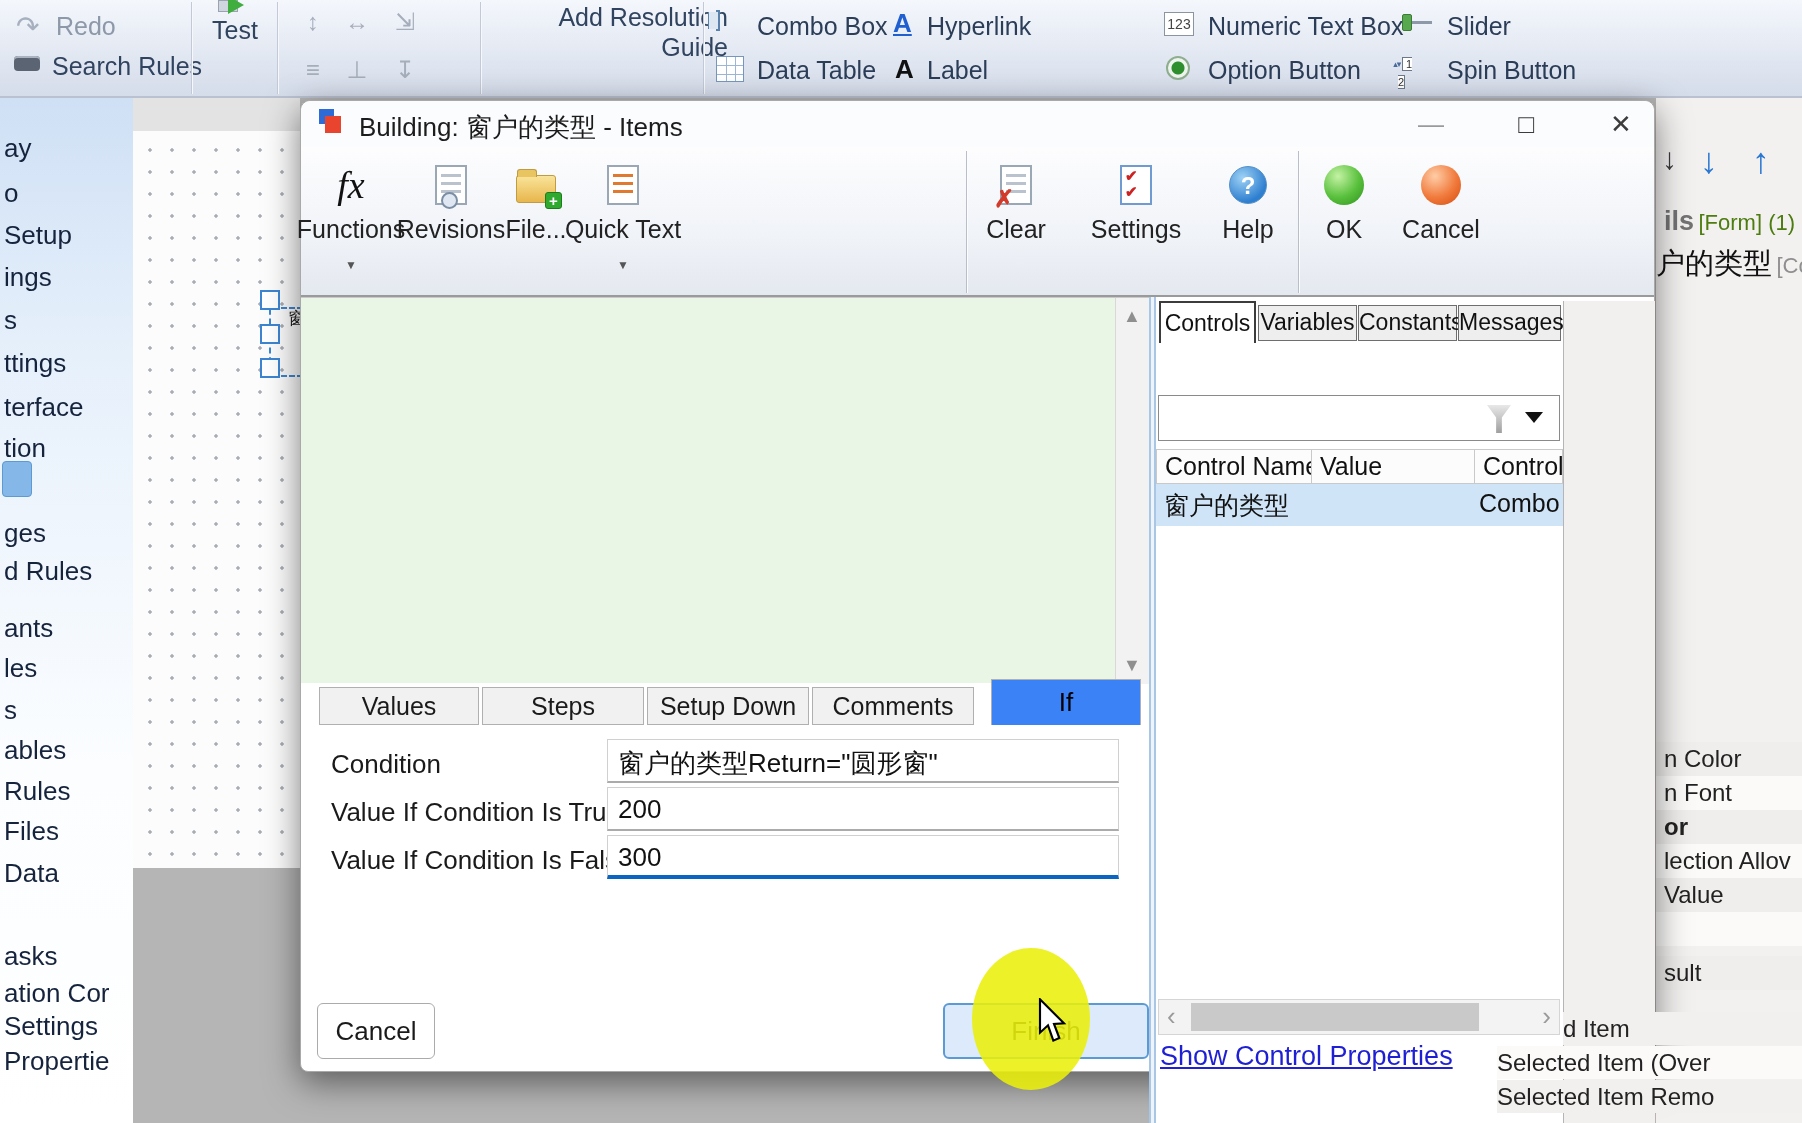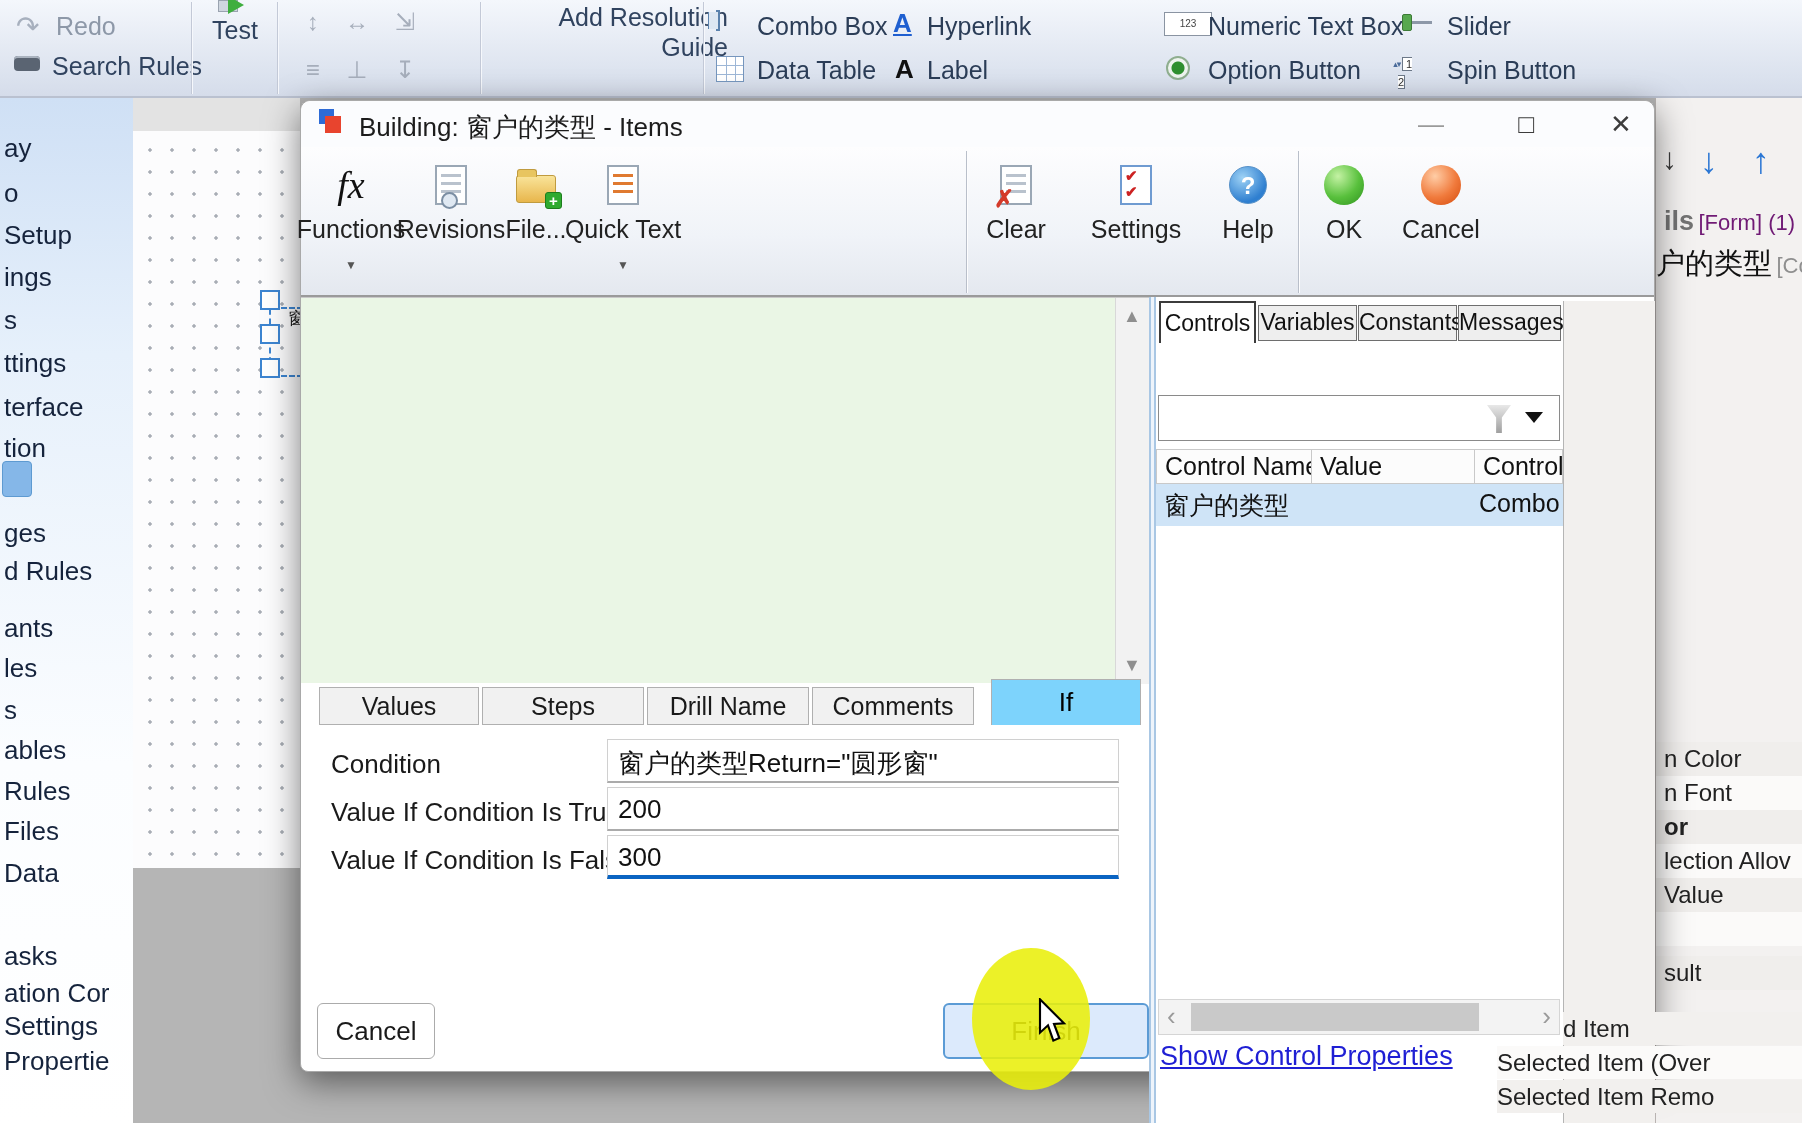--- a/index.html
+++ b/index.html
@@ -27,22 +27,22 @@
     repeating-linear-gradient(180deg,#fff 0 4px,#b9c6d6 4px 6px); position:relative; }
   .cb-ico:after { content:""; position:absolute; right:0; top:0; width:9px; height:100%;
     background:#dde7f2; border-left:1px solid #5b82ad; }
   .dt-ico { width:28px; height:26px; border:1px solid #7696bd;
     background:linear-gradient(#9db6d6 0 0) 0 8px/100% 1px no-repeat,
                linear-gradient(#9db6d6 0 0) 0 17px/100% 1px no-repeat,
                linear-gradient(#9db6d6 0 0) 9px 0/1px 100% no-repeat,
                linear-gradient(#9db6d6 0 0) 18px 0/1px 100% no-repeat,#fff; }
   .hl-ico { color:#1f5fd0; font-size:26px; font-weight:bold; text-decoration:underline; }
   .lb-ico { color:#111; font-size:26px; font-weight:bold; }
-  .num-ico { width:48px; height:24px; border:1px solid #8a94a2; background:#fff;
-    font-size:10px; color:#444; text-align:center; line-height:22px; }
+  .num-ico { width:30px; height:24px; border:1px solid #8a94a2; background:#fff;
+    font-size:14px; color:#444; text-align:center; line-height:22px; }
   .opt-ico { width:24px; height:24px; border-radius:50%; border:2px solid #8fae8f;
     background:radial-gradient(circle at 50% 50%, #2f8f2f 0 6px, #eef4ee 7px); }
   .sl-ico { width:30px; height:22px; position:relative; }
   .sl-ico i { position:absolute; left:0; top:2px; width:10px; height:17px; background:#57a84f;
     border:1px solid #3c7a36; border-radius:2px; }
   .sl-ico u { position:absolute; left:10px; top:9px; width:20px; height:3px; background:#8d98a8; }
   .spin-ico { width:28px; height:26px; border:1px solid #6c7888; background:#fff; font-size:11px;
     color:#333; line-height:12px; text-align:left; padding-left:3px; position:relative; }
   .spin-ico:after { content:"▴▾"; position:absolute; right:1px; top:0; font-size:9px;
     color:#4a6b9a; line-height:12px; width:10px; letter-spacing:-1px; word-break:break-all; }
@@ -69,21 +69,21 @@
   #canvas-label { position:absolute; left:155px; top:176px; font-size:17px; color:#222; }
   #strip-tl { left:133px; top:98px; width:167px; height:33px; background:#e3e3e3; z-index:3; }
 
   
   #bg-right { left:1655px; top:98px; width:147px; height:1025px; background:#f3f1f0;
     border-left:1px solid #b9b4b2; z-index:3; overflow:hidden; }
   .bg-arrow { font-size:36px; font-weight:bold; color:#2b77d4; }
   .bg-arrow.dark { color:#3a3a3a; font-size:30px; font-weight:normal; }
   #bg-details { left:8px; top:108px; white-space:nowrap; }
   #bg-details b { font-size:27px; color:#737373; }
-  #bg-details span { font-size:22px; color:#701a75;text-align:right; }
+  #bg-details span { font-size:22px; color:#4d7c0f;text-align:right; }
   #bg-control { left:0px; top:146px; white-space:nowrap; }
   #bg-control b { font-size:29px; color:#111; font-weight:normal; }
   #bg-control span { font-size:22px; color:#8f8f8f; }
   .prop-row { position:absolute; left:0; width:147px; height:34px; font-size:24px; color:#222;
     padding:3px 0 0 8px; white-space:nowrap; }
   .prop-row.alt { background:#f0eeec; }
   .prop-row.white { background:#fbfaf9; }
   .prop-row.bold { font-weight:bold; }
 
   
@@ -145,21 +145,21 @@
   #editor { left:0; top:196px; width:848px; height:386px; background:#eaf6e5;
     border-top:1px solid #c9c9c9; }
   #editor-scroll { position:absolute; right:0; top:0; width:34px; height:386px; background:#f2f2f2;
     border-left:1px solid #d8d8d8; }
   #editor-scroll .a { position:absolute; left:7px; color:#8f8f8f; font-size:18px; }
   #splitter { left:848px; top:196px; width:7px; height:876px; background:#eef4fb;
     border-left:2px solid #a9c7e4; border-right:2px solid #a9c7e4; }
 
   .ftab { position:absolute; top:586px; height:38px; background:#f1f1f1; border:1px solid #b0b0b0;
     font-size:25px; color:#1a1a1a; text-align:center; line-height:36px; }
-  #tab-if { position:absolute; top:578px; left:690px; width:150px; height:46px; background:#7dd3fc;
+  #tab-if { position:absolute; top:578px; left:690px; width:150px; height:46px; background:#3b82f6;
     border:1px solid #b0b0b0; border-bottom:none; font-size:26px; text-align:center;
     line-height:44px; z-index:2; }
 
   .fld-label { position:absolute; left:30px; font-size:26px; color:#1a1a1a; white-space:nowrap; }
   .fld-input { position:absolute; left:306px; width:512px; height:44px; background:#fff;
     border:1px solid #d0d0d0; border-bottom:2px solid #ababab; font-size:26px; color:#111;
     padding:6px 0 0 10px; white-space:nowrap; overflow:hidden; }
   .fld-input.focused { border-bottom:4px solid #0a64c2; }
 
   #btn-cancel { left:16px; top:902px; width:118px; height:56px; background:#fff;
@@ -410,21 +410,21 @@
   <div id="editor" class="abs">
     <div id="editor-scroll">
       <span class="a" style="top:8px">▲</span>
       <span class="a" style="bottom:8px">▼</span>
     </div>
   </div>
   <div id="splitter" class="abs"></div>
 
   <div class="ftab" style="left:18px;width:160px">Values</div>
   <div class="ftab" style="left:181px;width:162px">Steps</div>
-  <div class="ftab" style="left:346px;width:162px">Drill Name</div>
+  <div class="ftab" style="left:346px;width:162px">Setup Down</div>
   <div class="ftab" style="left:511px;width:162px">Comments</div>
   <div id="tab-if">If</div>
 
   <div class="fld-label" style="top:648px">Condition</div>
   <div class="fld-input" style="top:638px">窗户的类型Return="圆形窗"</div>
   <div class="fld-label" style="top:696px">Value If Condition Is True</div>
   <div class="fld-input" style="top:686px">200</div>
   <div class="fld-label" style="top:744px">Value If Condition Is False</div>
   <div class="fld-input focused" style="top:734px">300</div>
 

